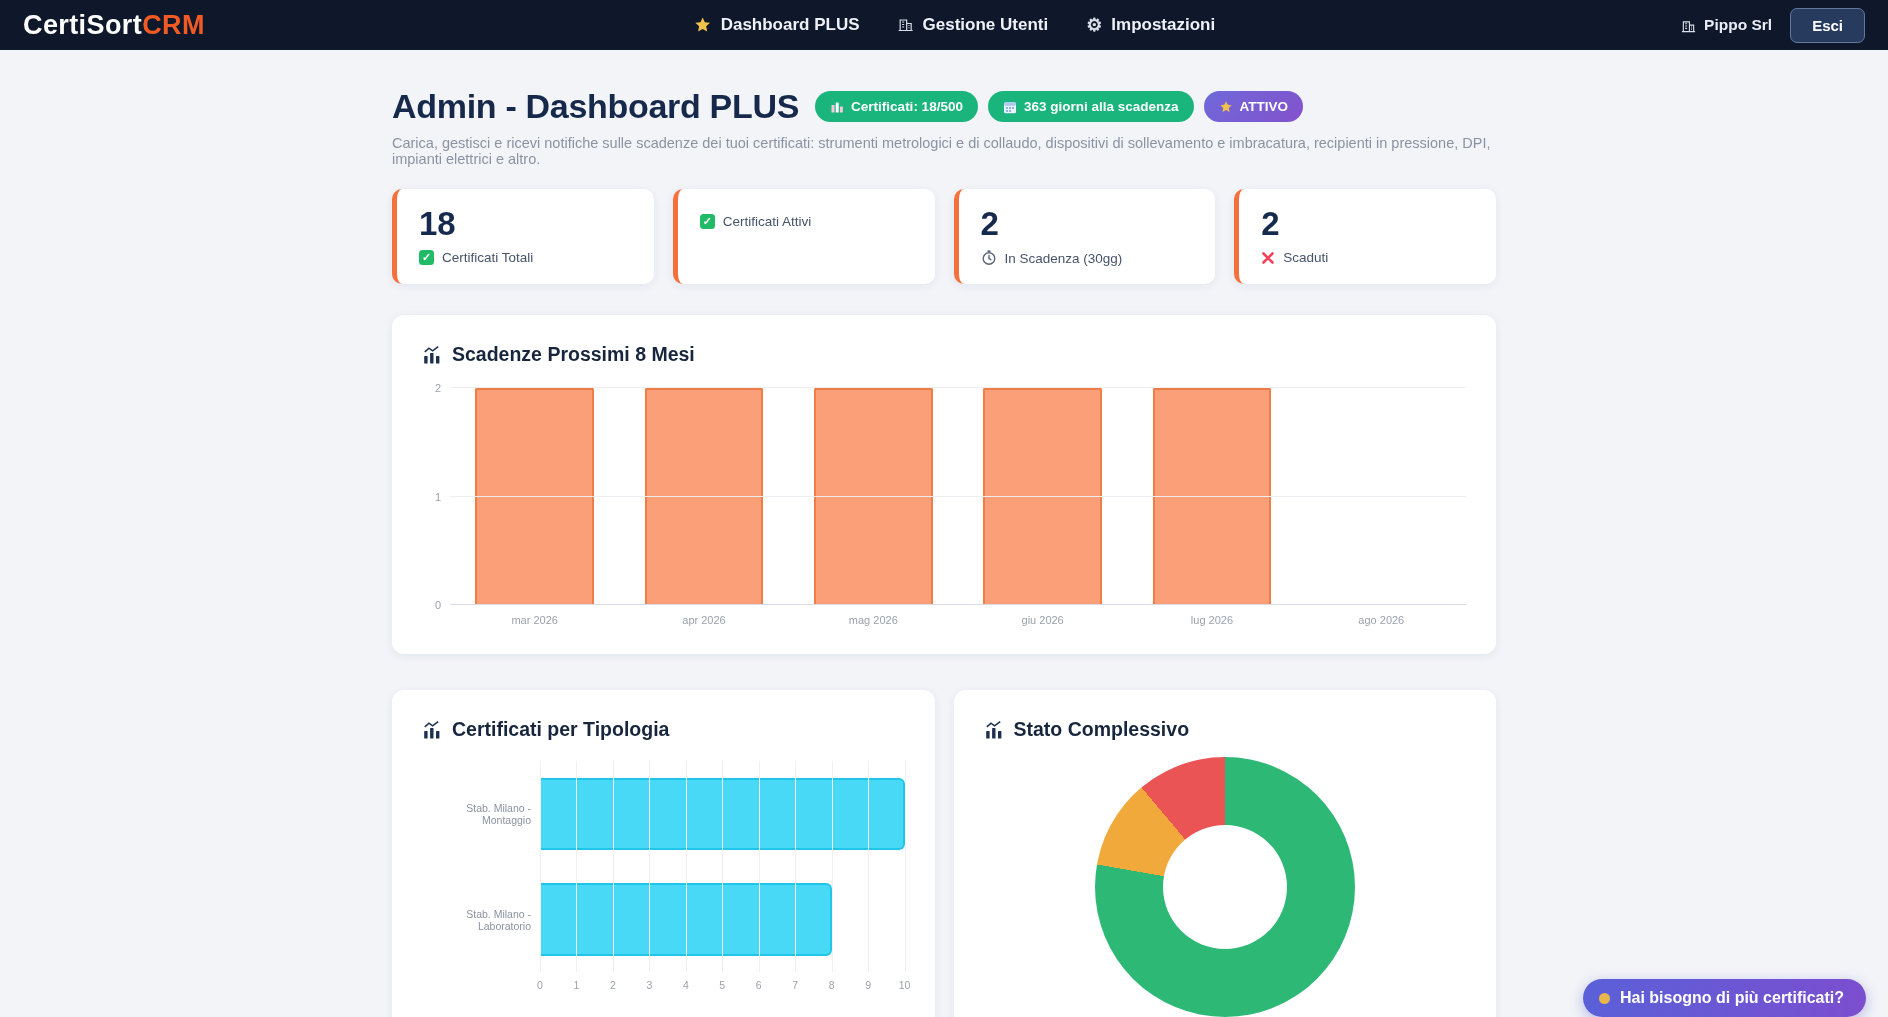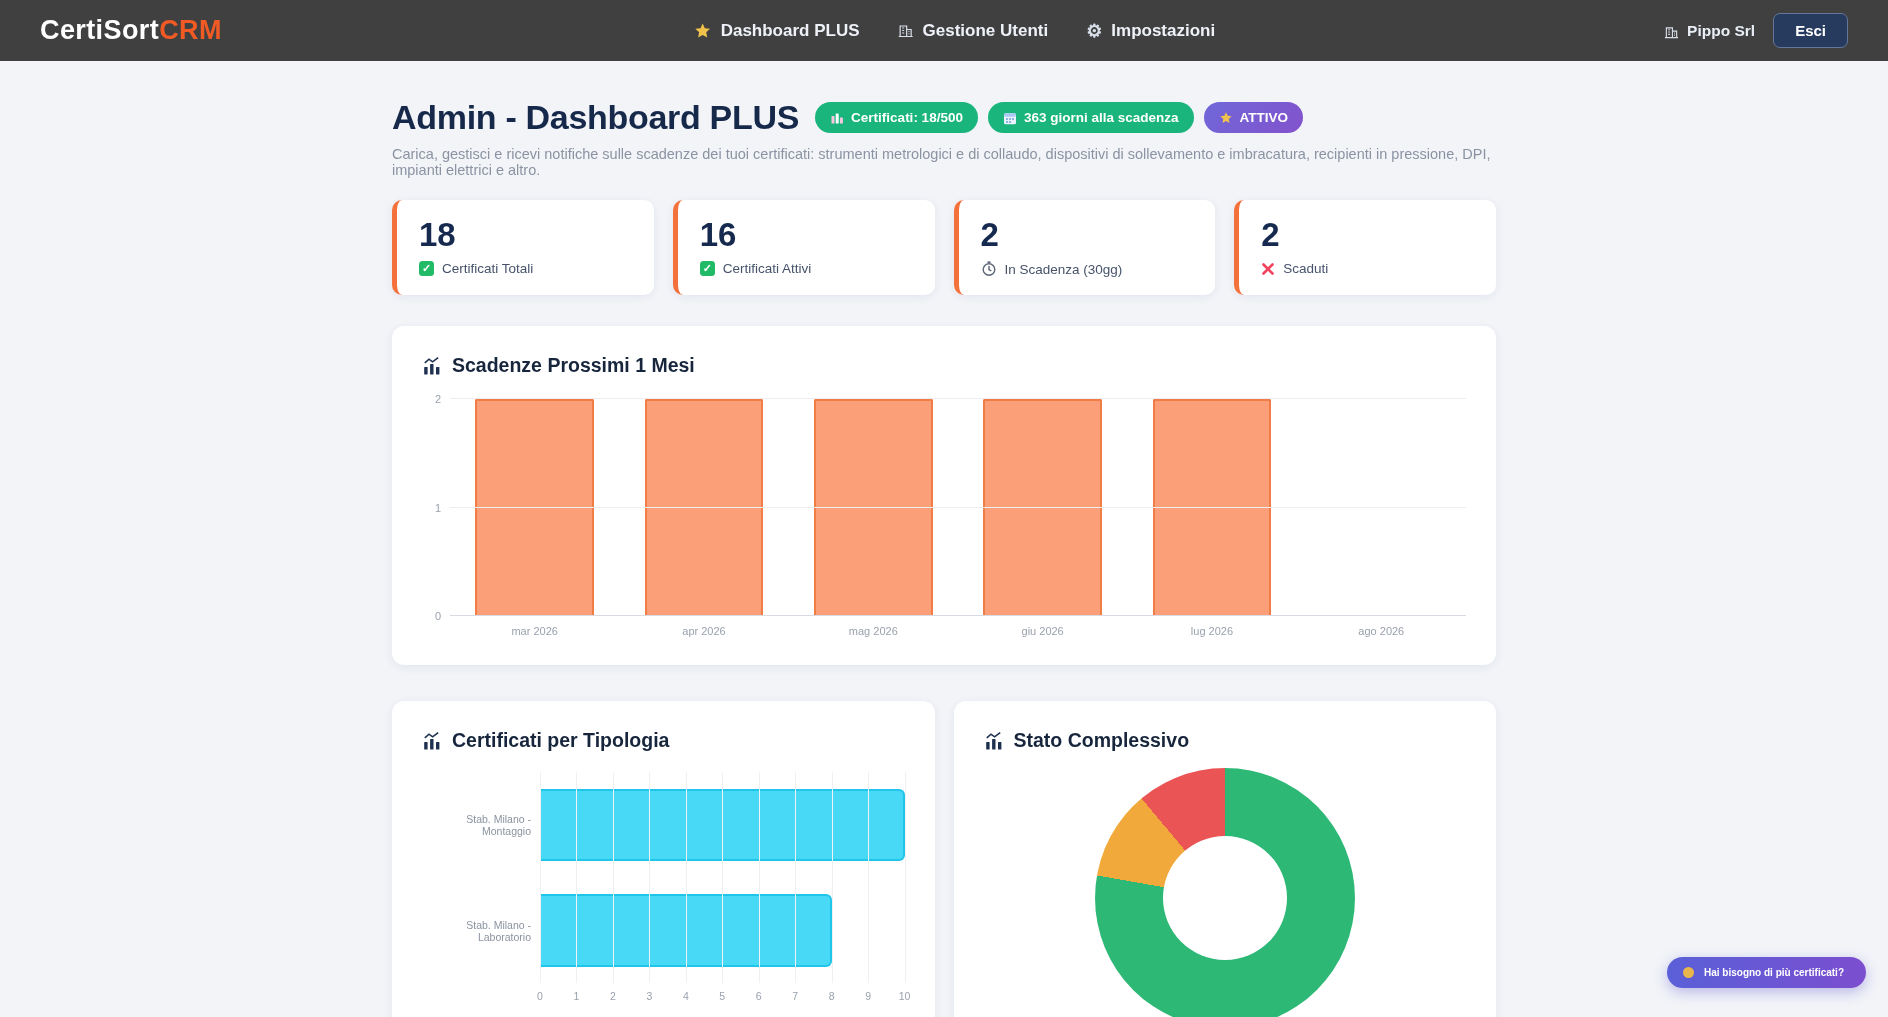--- a/index.html
+++ b/index.html
@@ -5,22 +5,22 @@
   * { box-sizing: border-box; }
   html,body { margin:0; padding:0; }
   body {
     width:1888px; height:1017px; overflow:hidden;
     background:#f2f4f8;
     font-family:"Liberation Sans", sans-serif;
     color:#182b49;
   }
   
   .navbar {
-    height:61px; background:#404040; display:flex; align-items:center;
-    padding:0 40px; position:relative;
+    height:50px; background:#0f172a; display:flex; align-items:center;
+    padding:0 23px; position:relative;
   }
   .logo { font-size:27px; font-weight:800; color:#ffffff; letter-spacing:.4px; cursor:pointer; }
   .logo .accent { color:#f15a24; }
   .nav-center {
     position:absolute; left:50%; top:50%; transform:translate(-48%,-50%);
     display:flex; gap:38px;
   }
   .nav-item {
     color:#eef2f8; font-size:17px; font-weight:600; display:flex;
     align-items:center; gap:9px; cursor:pointer; white-space:nowrap;
@@ -90,24 +90,24 @@
   .hrow { flex:1; display:flex; align-items:center; }
   .hbar { height:69%; background:#47d9f6; border:2px solid #20c5ea; border-left:none; border-radius:0 6px 6px 0; }
   .hticks { position:relative; height:18px; margin-left:118px; margin-top:7px; }
   .htick { position:absolute; transform:translateX(-50%); font-size:10.5px; color:#9aa1ad; }
   
   .donut-wrap { display:flex; justify-content:center; margin-top:16px; }
   .donut { width:260px; height:260px; border-radius:50%; position:relative; }
   .donut::after { content:""; position:absolute; left:68px; top:68px; right:68px; bottom:68px; background:#fff; border-radius:50%; }
   
   .floating-btn {
-    position:fixed; right:22px; bottom:29px; display:flex; align-items:center; gap:10px;
+    position:fixed; right:22px; bottom:0; display:flex; align-items:center; gap:10px;
     padding:10px 22px 10px 16px; border-radius:20px; border:none; cursor:pointer;
     background:linear-gradient(90deg,#5a60d8,#7b4ecf); color:#fff; font-weight:700;
-    font-size:10px; font-family:"Liberation Sans", sans-serif;
+    font-size:16px; font-family:"Liberation Sans", sans-serif;
     box-shadow:0 4px 14px rgba(80,70,200,.35);
   }
   .gold-dot { width:11px; height:11px; border-radius:50%; background:#e8b64c; }
   svg { display:block; }
 </style>
 </head>
 <body>
 
 <div class="navbar">
   <div class="logo"><span>CertiSort</span><span class="accent">CRM</span></div>
@@ -194,21 +194,20 @@
 
   <div class="stats">
     <div class="stat-card">
       <div class="stat-value">18</div>
       <div class="stat-label">
         <span class="check-box">✓</span>
         <span>Certificati Totali</span>
       </div>
     </div>
     <div class="stat-card">
-      <div class="stat-value">16</div>
       <div class="stat-label">
         <span class="check-box">✓</span>
         <span>Certificati Attivi</span>
       </div>
     </div>
     <div class="stat-card">
       <div class="stat-value">2</div>
       <div class="stat-label">
         <span>
           <svg width="16" height="16" viewBox="0 0 16 16" fill="none" stroke="#5b6575" stroke-width="1.4">
@@ -236,21 +235,21 @@
   <div class="card chart-card">
     <div class="card-title">
       <span>
         <svg width="20" height="20" viewBox="0 0 20 20">
             <rect x="2.2" y="11" width="3.4" height="7.5" rx="0.6" fill="#1d3050"></rect>
             <rect x="8.1" y="8" width="3.4" height="10.5" rx="0.6" fill="#1d3050"></rect>
             <rect x="14" y="11" width="3.4" height="7.5" rx="0.6" fill="#1d3050"></rect>
             <path d="M2.8 6.8l4.2-3.6 3.6 2.6 5.6-4.2" stroke="#1d3050" stroke-width="1.6" fill="none"></path>
           </svg>
       </span>
-      <span>Scadenze Prossimi 1 Mesi</span>
+      <span>Scadenze Prossimi 8 Mesi</span>
     </div>
     <div class="vchart">
       <div class="vchart-y" id="vchart-y">
           <span class="vtick" style="bottom: 0%;">0</span>
           <span class="vtick" style="bottom: 50%;">1</span>
           <span class="vtick" style="bottom: 100%;">2</span>
         </div>
       <div class="vchart-plot" id="vchart-plot">
         <div class="vchart-bars" id="vchart-bars">
             <div class="vslot">

